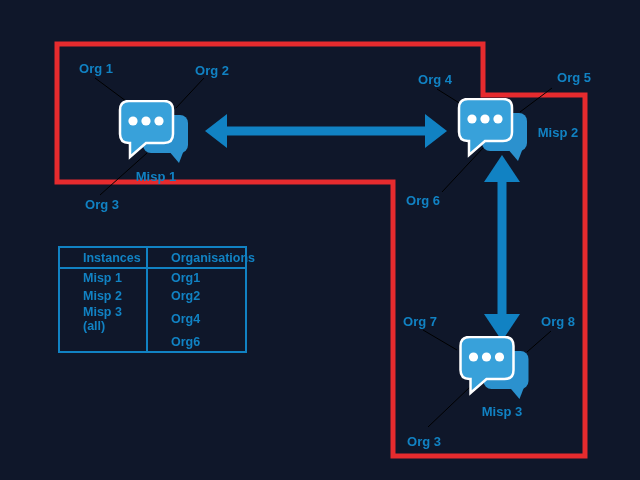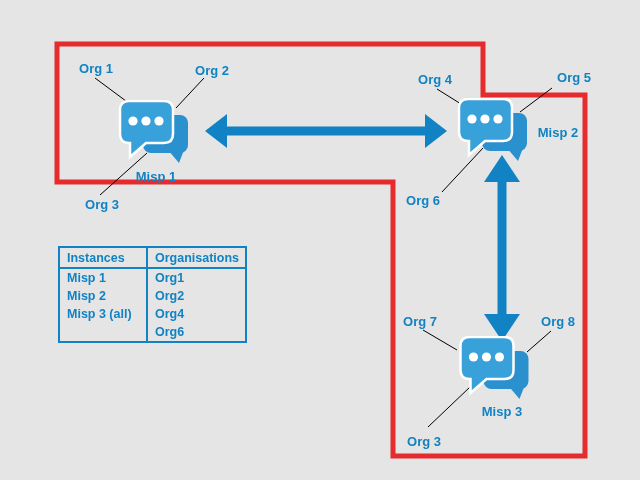--- a/index.html
+++ b/index.html
@@ -1,37 +1,37 @@
 <!DOCTYPE html>
 <html><head>
 <meta charset="utf-8">
 <style>
   html,body{margin:0;padding:0;background:#fff;}
   .stage{
-    position:relative;width:640px;height:480px;background:#e5e5e5;overflow:hidden;
+    position:relative;width:640px;height:480px;background:#0f172a;overflow:hidden;
     font-family:"Liberation Sans",sans-serif;
   }
   .overlay{position:absolute;left:0;top:0;z-index:1;}
   .misp-icon{position:absolute;z-index:2;}
   .label{
     position:absolute;z-index:3;transform:translate(-50%,-50%);
     font-size:13px;font-weight:bold;color:#1182C3;white-space:nowrap;
   }
   .sg{position:absolute;left:58px;top:246px;width:190px;z-index:3;}
   .sg-title{
     text-align:center;font-size:13px;font-weight:bold;color:#1182C3;
     text-decoration:underline;margin:0 0 9px 14px;white-space:nowrap;
   }
   .sg table{
     border-collapse:collapse;width:189px;table-layout:fixed;
     border:2px solid #1182C3;
   }
   .sg th,.sg td{
     font-size:12.5px;font-weight:bold;color:#1182C3;text-align:left;
-    padding:0 0 0 7px;vertical-align:middle;
+    padding:0 0 0 23px;vertical-align:middle;
   }
   .sg th{height:19px;border-bottom:2px solid #1182C3;}
   .sg td{height:18px;}
   .sg .col-divider{border-right:2px solid #1182C3;}
   .sg col.c1{width:88px;}
 </style>
 </head>
 <body>
 
 <div class="stage">

